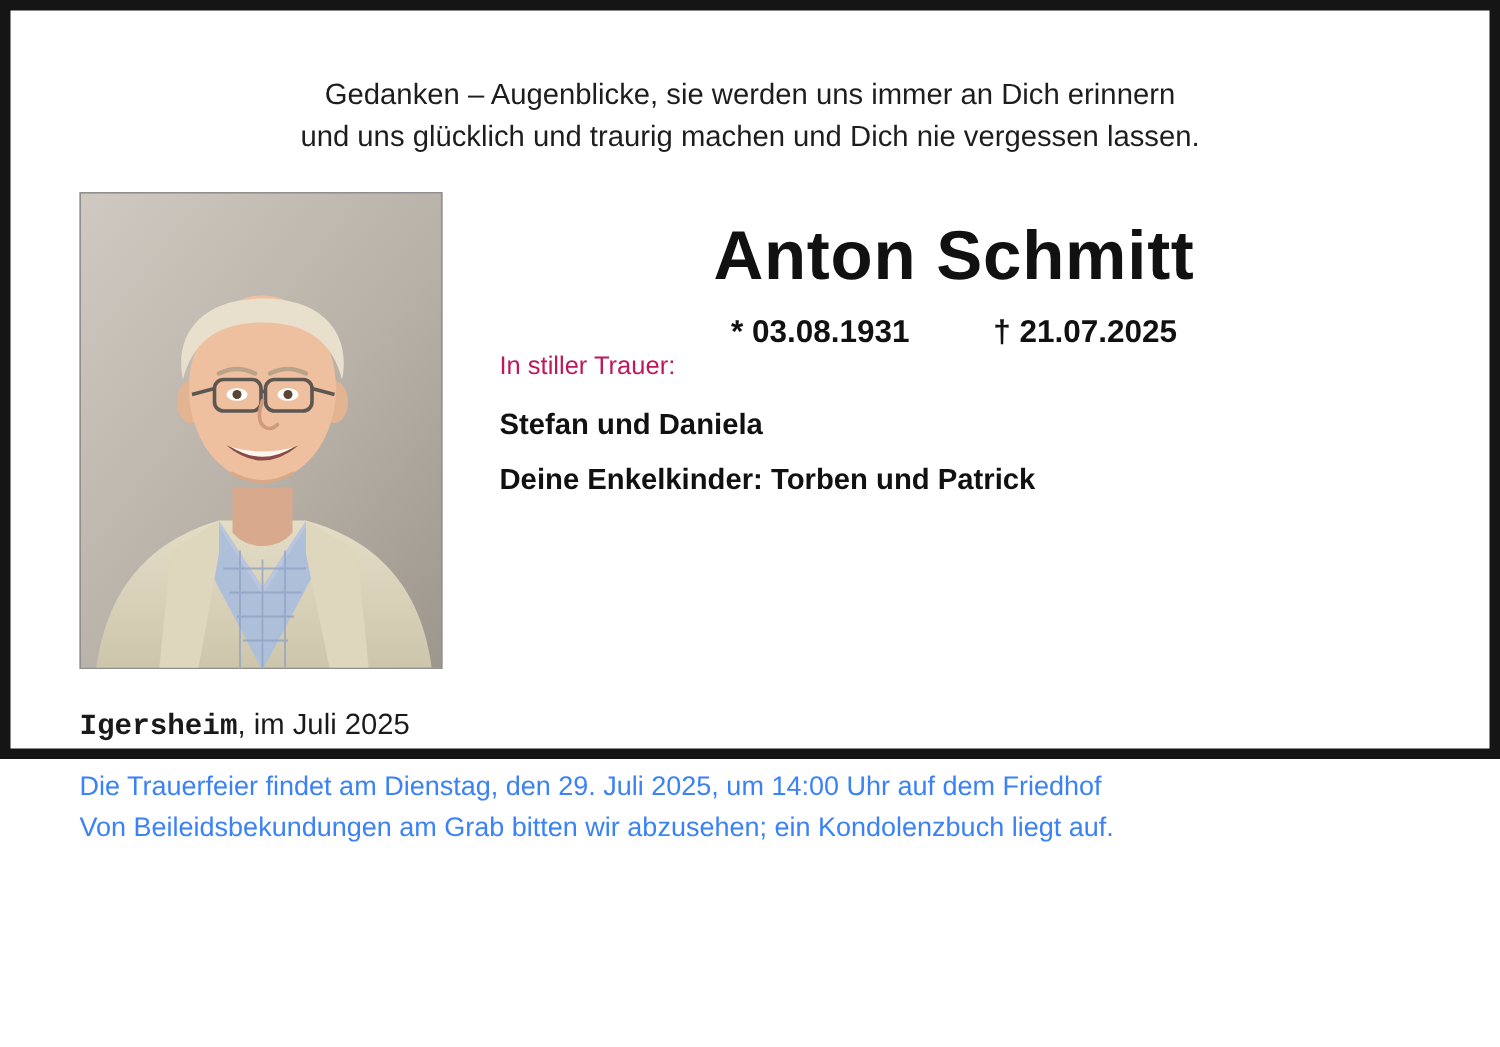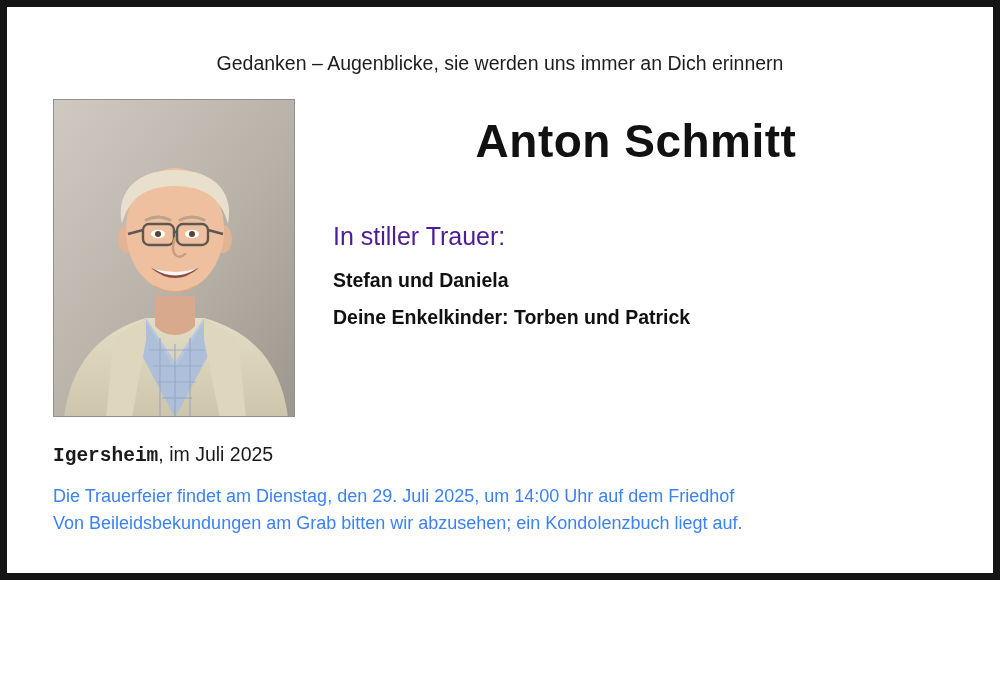--- a/index.html
+++ b/index.html
@@ -10,21 +10,21 @@
   body {
     width: 1000px;
     height: 698px;
     font-family: "Liberation Sans", sans-serif;
     color: #1a1a1a;
     overflow: hidden;
   }
   .obituary {
     position: relative;
     width: 1000px;
-    height: 580px;
+    height: 506px;
     box-sizing: border-box;
     border: 7px solid #151515;
     background: #ffffff;
   }
   .inner {
     position: absolute;
     top: 0;
     left: 0;
     right: 0;
     bottom: 0;
@@ -94,23 +94,22 @@
     margin-top: 16px;
     text-align: center;
     font-size: 21px;
     font-weight: bold;
     color: #111111;
     padding-right: 8px;
   }
   .dates .gap { display: inline-block; width: 44px; }
 
   .mourning-label {
-    margin-top: 56px;
-    font-size: 25px;
-    color: #4c1d95;
+    font-size: 17px;
+    color: #be185d;
   }
   .survivors {
     margin-top: 20px;
     font-size: 19.5px;
     font-weight: bold;
     color: #111111;
     line-height: 1.0;
   }
   .survivors div {
     margin-bottom: 18px;
@@ -137,20 +136,21 @@
   .service div { white-space: nowrap; }
 </style>
 </head>
 <body>
 
 <div class="obituary">
   <div class="inner">
 
     <div class="motto">
       <div>Gedanken – Augenblicke, sie werden uns immer an Dich erinnern</div>
+      <div>und uns glücklich und traurig machen und Dich nie vergessen lassen.</div>
     </div>
 
 
     <div class="middle">
 
       <div class="photo-wrap">
         <div class="photo">
           <svg width="242" height="318" viewBox="0 0 242 318" xmlns="http://www.w3.org/2000/svg" aria-hidden="true">
             <defs>
               <linearGradient id="bg" x1="0" y1="0" x2="1" y2="1">
@@ -218,20 +218,27 @@
             <path d="M100 186 q 21 12 42 0" stroke="#dca884" stroke-width="2" fill="none"></path>
 
             <path d="M92 218 L60 238 L52 318 L78 318 L92 240 Z" fill="#ded6bd"></path>
             <path d="M150 218 L184 238 L192 318 L166 318 L150 240 Z" fill="#ded6bd"></path>
           </svg>
         </div>
       </div>
 
       <div class="name-block">
         <div class="deceased-name">Anton Schmitt</div>
+        <div class="dates">
+          <span>*</span>
+          <span>03.08.1931</span>
+          <span class="gap"></span>
+          <span>†</span>
+          <span>21.07.2025</span>
+        </div>
 
         <div class="mourning-label">In stiller Trauer:</div>
 
         <div class="survivors">
           <div>Stefan und Daniela</div>
           <div>Deine Enkelkinder: Torben und Patrick</div>
         </div>
       </div>
     </div>
 

